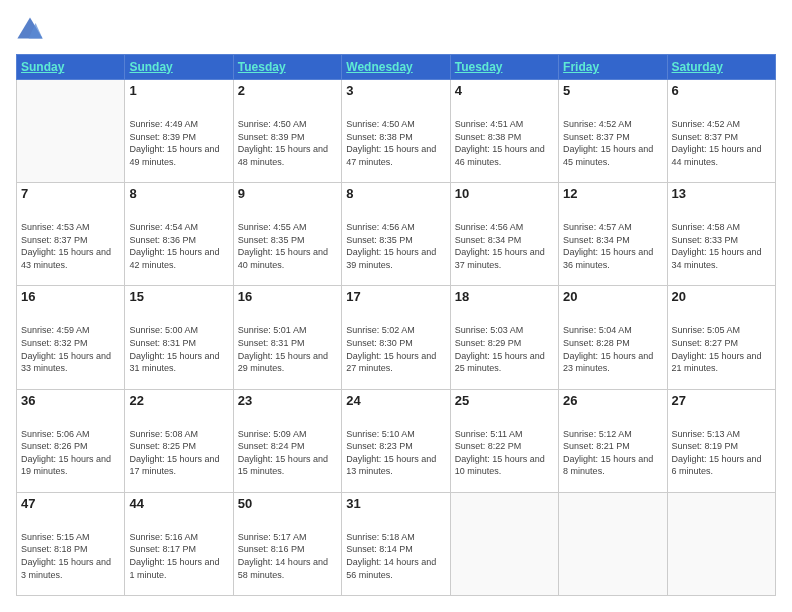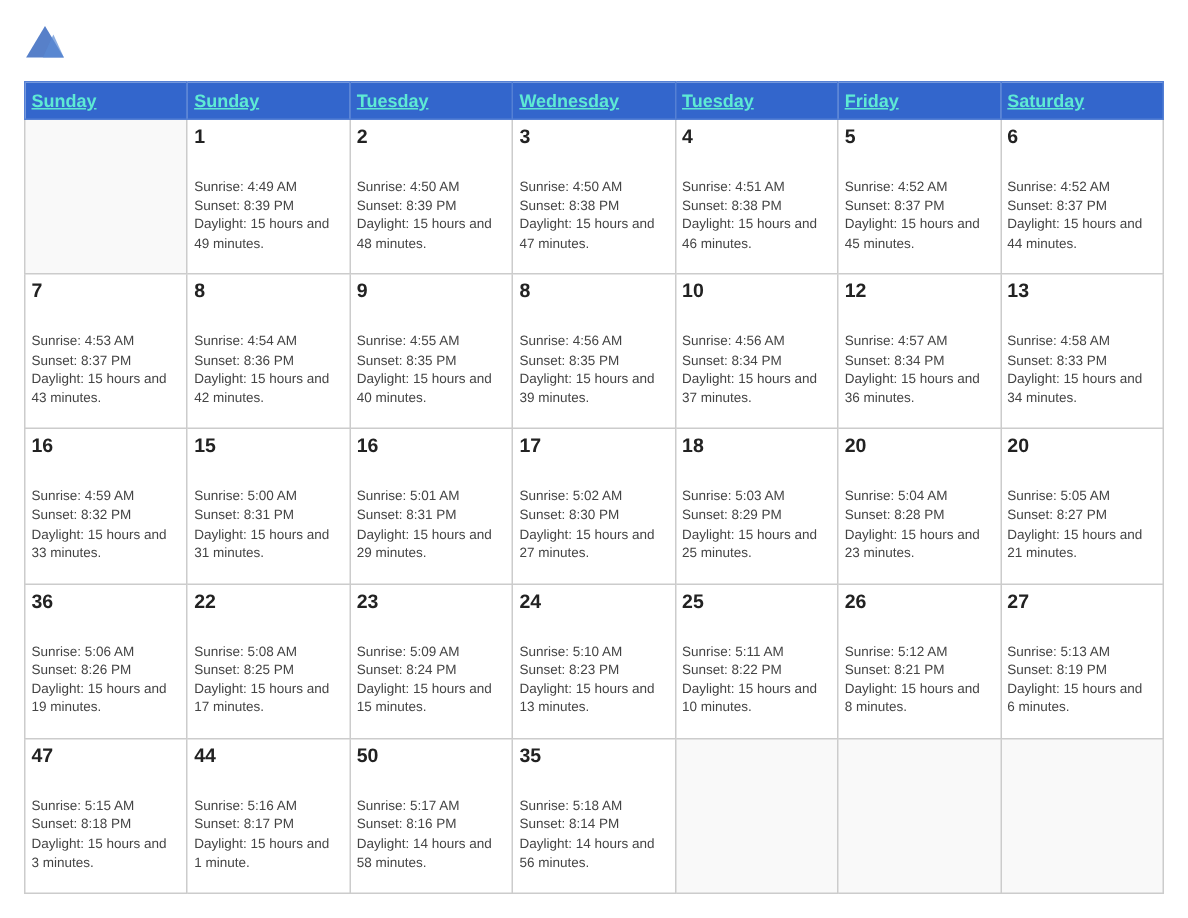--- a/index.html
+++ b/index.html
@@ -253,21 +253,21 @@
           </td>
           <td>
             <div class="day-num">44</div>
             <div class="day-info">Sunrise: 5:16 AM<br>Sunset: 8:17 PM<br>Daylight: 15 hours and<br>1 minute.</div>
           </td>
           <td>
             <div class="day-num">50</div>
             <div class="day-info">Sunrise: 5:17 AM<br>Sunset: 8:16 PM<br>Daylight: 14 hours and<br>58 minutes.</div>
           </td>
           <td>
-            <div class="day-num">35</div>
+            <div class="day-num">31</div>
             <div class="day-info">Sunrise: 5:18 AM<br>Sunset: 8:14 PM<br>Daylight: 14 hours and<br>56 minutes.</div>
           </td>
           <td class="empty"></td>
           <td class="empty"></td>
           <td class="empty"></td>
         </tr>
       </tbody>
   </table>
 </div>
 

